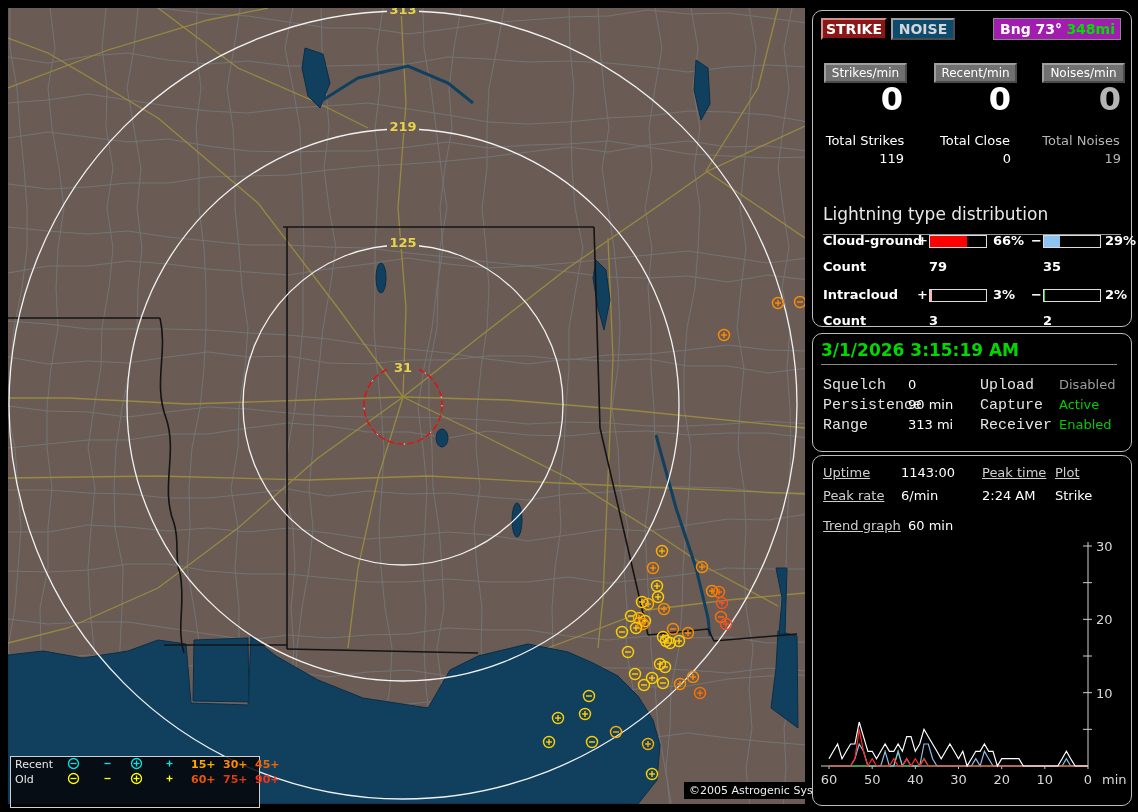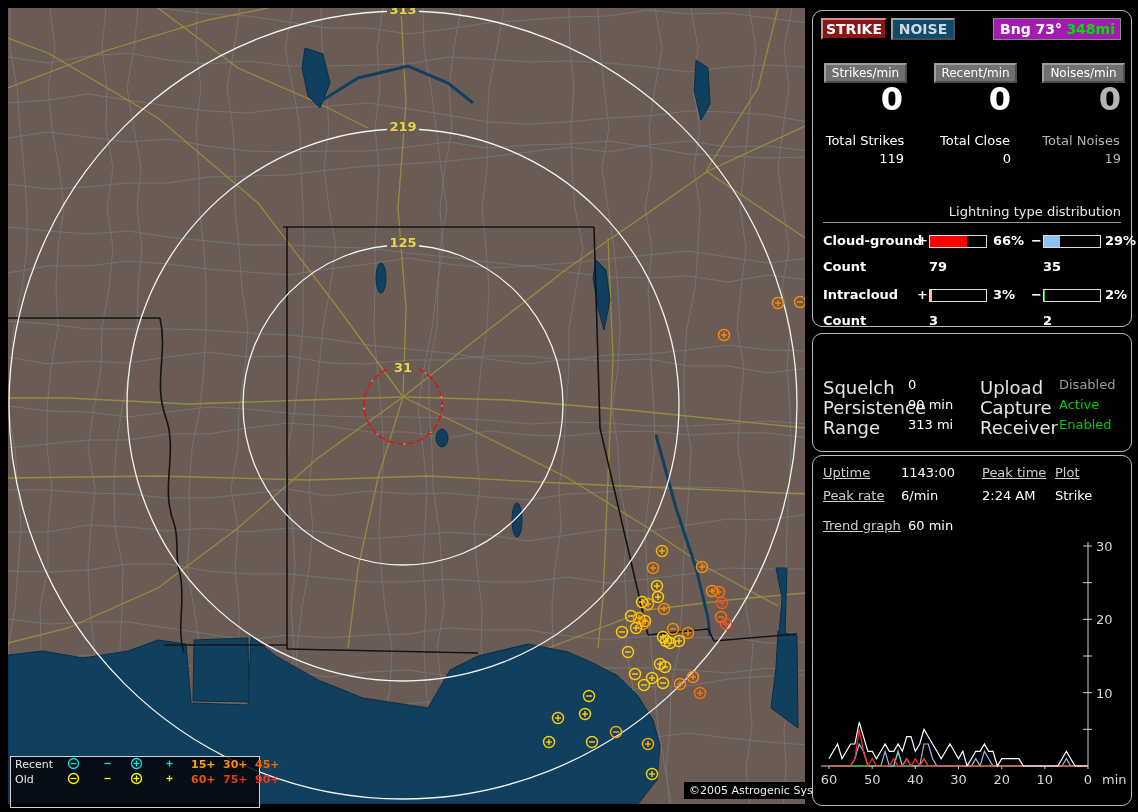--- a/index.html
+++ b/index.html
@@ -28,29 +28,29 @@
   #bng{left:180px;top:7px;width:126px;height:20px;background:#a21caf;border:1px solid #8a8a8a;
        font-size:14px;font-weight:bold;line-height:20px;}
   #bng .b1{position:absolute;left:6px;color:#fff;}
   #bng .b2{position:absolute;right:5px;color:#00e000;}
   .cntbtn{width:79px;top:52px;background:#707070;color:#fff;border:2px outset #9f9f9f;
           font-size:12px;padding:1px 0;text-align:center;}
   .bigzero{top:70px;width:79px;font-size:32px;font-weight:bold;text-align:right;line-height:36px;}
   .totlabel{top:122px;width:88px;font-size:13px;text-align:center;}
   .totval{top:140px;width:80px;font-size:13px;text-align:right;}
   .dim{color:#b5b5b5;}
-  #distTitle{left:10px;top:193px;width:298px;font-size:13px;color:#e8e8e8;
-             border-bottom:1px solid #9a9a9a;padding-bottom:3px;text-align:right;}
+  #distTitle{left:10px;top:193px;width:298px;font-size:17px;color:#e8e8e8;
+             border-bottom:1px solid #9a9a9a;padding-bottom:10px;}
   .drow{font-size:13px;font-weight:bold;}
   .bar{position:absolute;width:56px;height:11px;border:1px solid #dcdcdc;background:#000;}
   .bar i{display:block;height:11px;}
   
   #dateTime{left:8px;top:6px;font-size:17px;font-weight:bold;color:#00d800;width:296px;
             border-bottom:1px solid #8a8a8a;padding-bottom:4px;}
-  .slabel{font-size:18px;color:#e4e4e4;}
+  .slabel{font-size:15px;color:#e4e4e4;font-family:Liberation Mono, monospace;}
   .svalue{font-size:13px;color:#fff;}
   .glabel{font-size:13px;color:#cfcfcf;text-decoration:underline;}
   #trendChart{left:0;top:82px;}
   text{font-family:"DejaVu Sans","Liberation Sans",sans-serif;}
 </style>
 </head>
 <body>
 
 <div id="map">
   <svg id="mapsvg" width="797" height="796" viewBox="0 0 797 796">
@@ -489,20 +489,21 @@
   <div class="bar abs" style="left:230px;top:278px">
       <i style="width: 1px; background: rgb(56, 200, 56);"></i>
     </div>
   <div class="drow abs" style="left:292px;top:276px">2%</div>
   <div class="drow abs" style="left:10px;top:302px">Count</div>
   <div class="drow abs" style="left:116px;top:302px">3</div>
   <div class="drow abs" style="left:230px;top:302px">2</div>
 </div>
 
 <div id="box2" class="pbox">
+  <div id="dateTime" class="abs">3/1/2026 3:15:19 AM</div>
   <div class="abs slabel" style="left:10px;top:43px">Squelch</div>
   <div class="abs svalue" style="left:95px;top:43px">0</div>
   <div class="abs slabel" style="left:10px;top:63px">Persistence</div>
   <div class="abs svalue" style="left:95px;top:63px">90 min</div>
   <div class="abs slabel" style="left:10px;top:83px">Range</div>
   <div class="abs svalue" style="left:95px;top:83px">313 mi</div>
   <div class="abs slabel" style="left:167px;top:43px">Upload</div>
   <div class="abs svalue" style="left: 246px; top: 43px; color: rgb(157, 157, 157);">Disabled</div>
   <div class="abs slabel" style="left:167px;top:63px">Capture</div>
   <div class="abs svalue" style="left: 246px; top: 63px; color: rgb(0, 204, 0);">Active</div>

